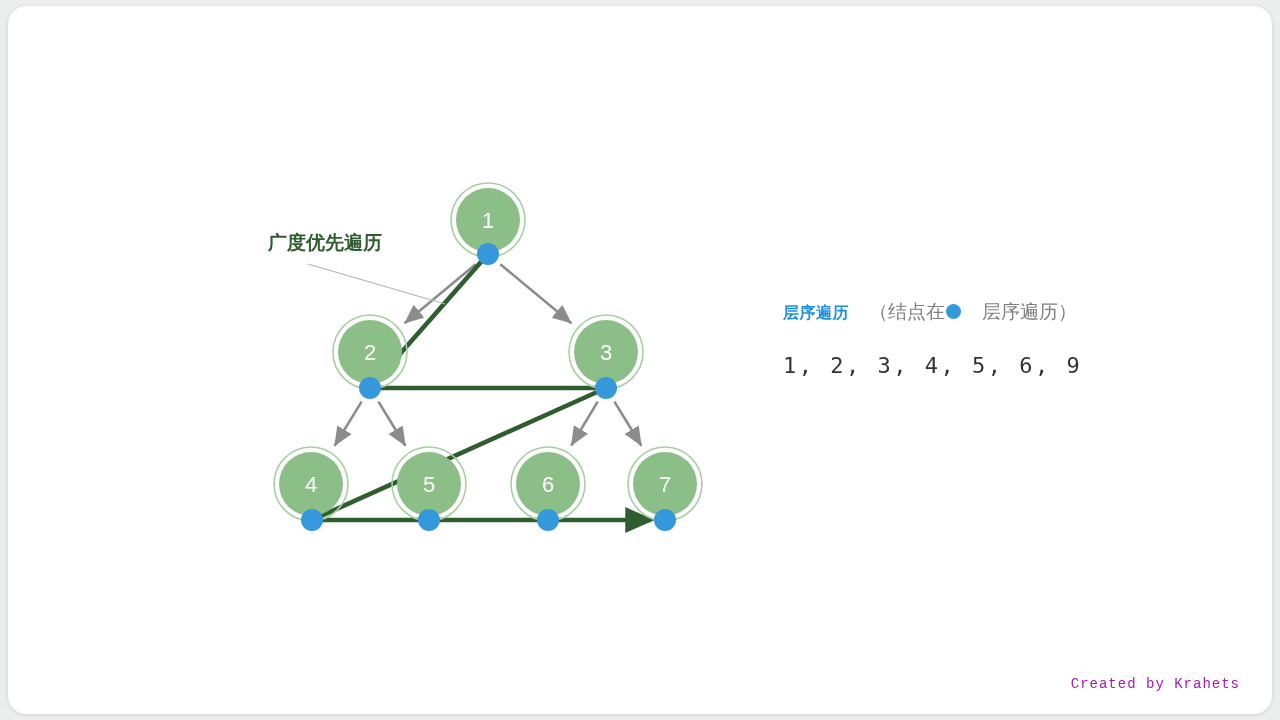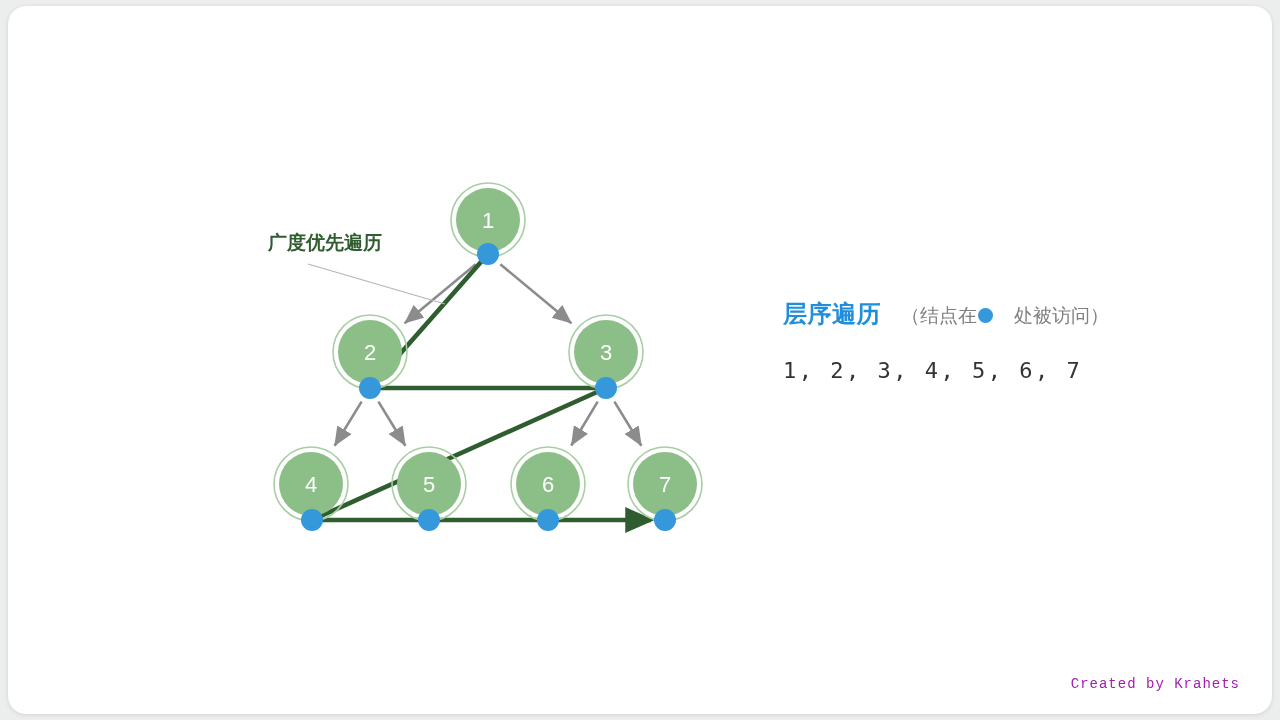--- a/index.html
+++ b/index.html
@@ -38,21 +38,21 @@
     position: absolute;
     left: 775px;
     top: 296px;
     width: 420px;
   }
   .panel-title-row {
     white-space: nowrap;
     line-height: 1;
   }
   .panel-title {
-    font-size: 24px;
+    font-size: 16px;
     font-weight: bold;
     color: #1f8fdd;
     letter-spacing: 0.5px;
   }
   .panel-note {
     font-size: 19px;
     color: #808080;
     margin-left: 20px;
   }
   .note-dot {
@@ -174,20 +174,20 @@
           <circle cx="421" cy="514" r="11" fill="#3498db"></circle>
           <circle cx="540" cy="514" r="11" fill="#3498db"></circle>
           <circle cx="657" cy="514" r="11" fill="#3498db"></circle>
         </g>
 
       <text class="bfs-label" id="callout-text" x="260" y="243">广度优先遍历</text>
     </svg>
 
     <div class="panel">
       <div class="panel-title-row">
-        <span class="panel-title">层序遍历</span><span class="panel-note">（结点在</span><span class="note-dot"></span><span class="panel-note">处被访问）</span>
+        <span class="panel-title">层序遍历</span><span class="panel-note">（结点在</span><span class="note-dot"></span><span class="panel-note">层序遍历）</span>
       </div>
-      <div class="seq">1, 2, 3, 4, 5, 6, 7</div>
+      <div class="seq">1, 2, 3, 4, 5, 6, 9</div>
     </div>
 
     <div class="watermark">Created by Krahets</div>
   </div>
 </div>
 
 </body></html>

